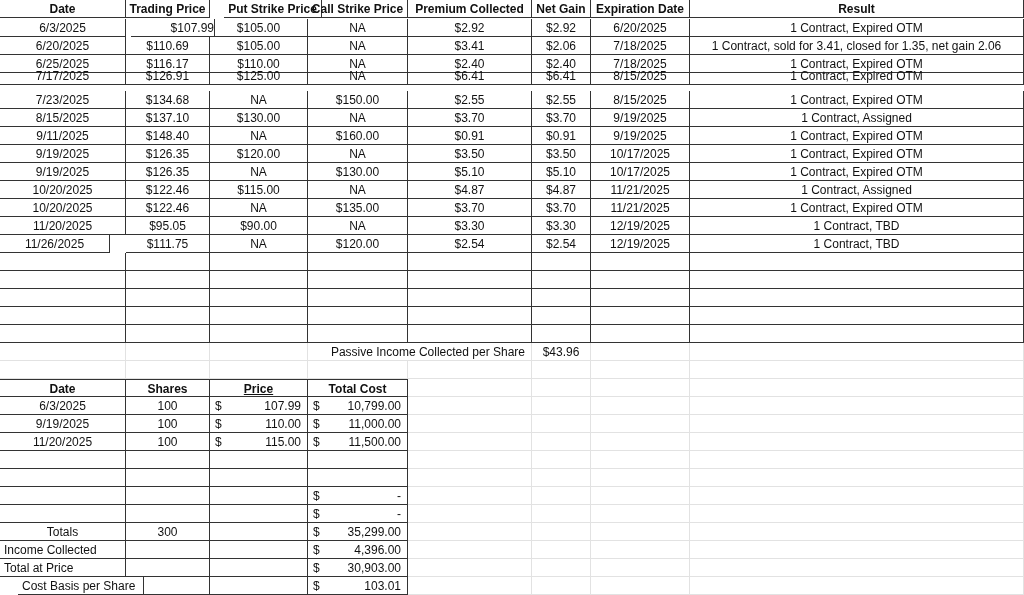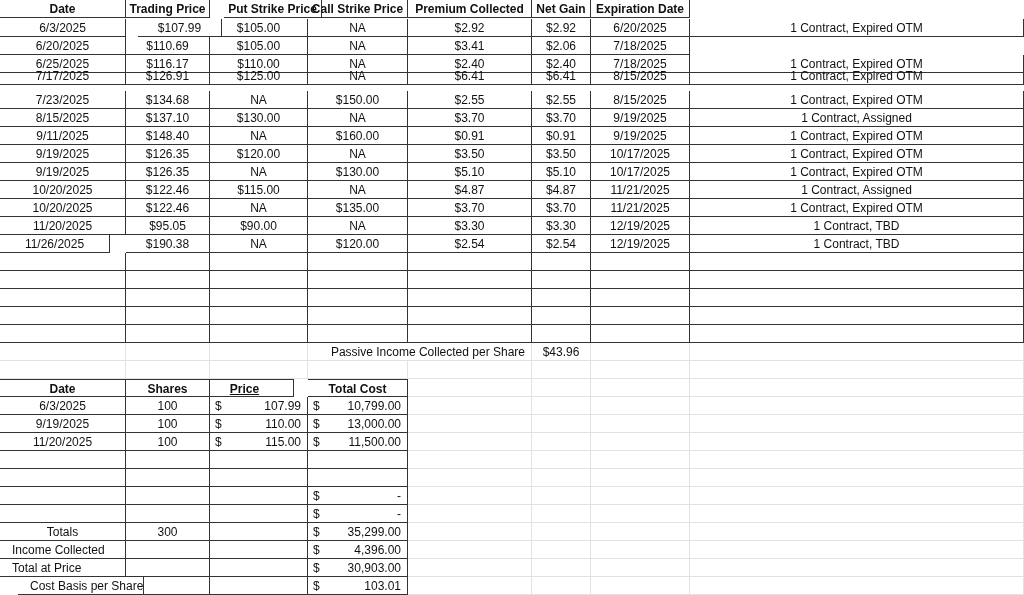--- a/index.html
+++ b/index.html
@@ -5,55 +5,57 @@
   html, body { margin:0; padding:0; background:#ffffff; }
   body { width:1024px; height:595px; overflow:hidden; position:relative;
          font-family:"Liberation Sans", sans-serif; font-size:12px; color:#111; }
   .grid { position:absolute; left:0; top:0; width:1024px; height:595px; }
   .row { position:absolute; left:0; height:18px; width:1024px; }
   .cell { position:absolute; top:0; height:18px; line-height:18px; box-sizing:border-box;
           text-align:center; white-space:nowrap; overflow:hidden;
           border-right:1px solid #e2e2e2; border-bottom:1px solid #e2e2e2; }
   .b .cell { border-right:1px solid #333; border-bottom:1px solid #333; }
   .hdr .cell { font-weight:bold; }
-  .left { text-align:left; padding-left:12px; }
+  .left { text-align:left; padding-left:4px; }
   .acct { text-align:right; padding-right:6px; }
   .acct .dol { position:absolute; left:5px; }
 </style>
 </head>
 <body>
 
 <div class="grid" id="grid">
     <div class="row b hdr" style="top: 0px; border-top: 0px;">
       <div class="cell" style="left: 0px; width: 126px;">Date</div>
       <div class="cell" style="left: 126px; width: 84px;">Trading Price</div>
       <div class="cell" style="left: 224px; width: 98px;">Put Strike Price</div>
       <div class="cell" style="left: 308px; width: 100px;">Call Strike Price</div>
       <div class="cell" style="left: 408px; width: 124px;">Premium Collected</div>
       <div class="cell" style="left: 532px; width: 59px;">Net Gain</div>
       <div class="cell" style="left: 591px; width: 99px;">Expiration Date</div>
+      <div class="cell" style="left: 690px; width: 334px;">Result</div>
     </div>
     <div class="row b" style="top: 19px;">
       <div class="cell" style="left: 0px; width: 126px;">6/3/2025</div>
-      <div class="cell" style="left: 138px; width: 84px;">$107.99</div>
+      <div class="cell" style="left: 131px; width: 84px; text-align: right;">$107.99</div>
       <div class="cell" style="left: 210px; width: 98px;">$105.00</div>
       <div class="cell" style="left: 308px; width: 100px;">NA</div>
       <div class="cell" style="left: 408px; width: 124px;">$2.92</div>
       <div class="cell" style="left: 532px; width: 59px;">$2.92</div>
       <div class="cell" style="left: 591px; width: 99px;">6/20/2025</div>
       <div class="cell" style="left: 690px; width: 334px;">1 Contract, Expired OTM</div>
     </div>
     <div class="row b" style="top: 37px;">
       <div class="cell" style="left: 0px; width: 126px;">6/20/2025</div>
       <div class="cell" style="left: 126px; width: 84px;">$110.69</div>
       <div class="cell" style="left: 210px; width: 98px;">$105.00</div>
       <div class="cell" style="left: 308px; width: 100px;">NA</div>
       <div class="cell" style="left: 408px; width: 124px;">$3.41</div>
       <div class="cell" style="left: 532px; width: 59px;">$2.06</div>
       <div class="cell" style="left: 591px; width: 99px;">7/18/2025</div>
+      <div class="cell" style="left: 690px; width: 334px;">1 Contract,  sold for 3.41, closed for 1.35, net gain 2.06</div>
     </div>
     <div class="row b" style="top: 55px;">
       <div class="cell" style="left: 0px; width: 126px;">6/25/2025</div>
       <div class="cell" style="left: 126px; width: 84px;">$116.17</div>
       <div class="cell" style="left: 210px; width: 98px;">$110.00</div>
       <div class="cell" style="left: 308px; width: 100px;">NA</div>
       <div class="cell" style="left: 408px; width: 124px;">$2.40</div>
       <div class="cell" style="left: 532px; width: 59px;">$2.40</div>
       <div class="cell" style="left: 591px; width: 99px;">7/18/2025</div>
       <div class="cell" style="left: 690px; width: 334px;">1 Contract, Expired OTM</div>
@@ -143,21 +145,21 @@
       <div class="cell" style="left: 126px; width: 84px;">$95.05</div>
       <div class="cell" style="left: 210px; width: 98px;">$90.00</div>
       <div class="cell" style="left: 308px; width: 100px;">NA</div>
       <div class="cell" style="left: 408px; width: 124px;">$3.30</div>
       <div class="cell" style="left: 532px; width: 59px;">$3.30</div>
       <div class="cell" style="left: 591px; width: 99px;">12/19/2025</div>
       <div class="cell" style="left: 690px; width: 334px;">1 Contract, TBD</div>
     </div>
     <div class="row b" style="top: 235px;">
       <div class="cell" style="left: 0px; width: 110px;">11/26/2025</div>
-      <div class="cell" style="left: 126px; width: 84px;">$190.38</div>
+      <div class="cell" style="left: 126px; width: 84px;">$111.75</div>
       <div class="cell" style="left: 210px; width: 98px;">NA</div>
       <div class="cell" style="left: 308px; width: 100px;">$120.00</div>
       <div class="cell" style="left: 408px; width: 124px;">$2.54</div>
       <div class="cell" style="left: 532px; width: 59px;">$2.54</div>
       <div class="cell" style="left: 591px; width: 99px;">12/19/2025</div>
       <div class="cell" style="left: 690px; width: 334px;">1 Contract, TBD</div>
     </div>
     <div class="row b" style="top: 253px;">
       <div class="cell" style="left: 0px; width: 126px;"></div>
       <div class="cell" style="left: 126px; width: 84px;"></div>
@@ -223,42 +225,42 @@
       <div class="cell" style="left: 210px; width: 98px;"></div>
       <div class="cell" style="left: 308px; width: 100px;"></div>
       <div class="cell" style="left: 408px; width: 124px;"></div>
       <div class="cell" style="left: 532px; width: 59px;"></div>
       <div class="cell" style="left: 591px; width: 99px;"></div>
       <div class="cell" style="left: 690px; width: 334px;"></div>
     </div>
     <div class="row" style="top: 379px;">
       <div class="cell hdrc" style="left: 0px; width: 126px; border-right: 1px solid rgb(51, 51, 51); border-bottom: 1px solid rgb(51, 51, 51); font-weight: bold; border-top: 1px solid rgb(51, 51, 51);">Date</div>
       <div class="cell" style="left: 126px; width: 84px; border-right: 1px solid rgb(51, 51, 51); border-bottom: 1px solid rgb(51, 51, 51); font-weight: bold; border-top: 1px solid rgb(51, 51, 51);">Shares</div>
-      <div class="cell" style="left: 196px; width: 98px; border-right: 1px solid rgb(51, 51, 51); border-bottom: 1px solid rgb(51, 51, 51); font-weight: bold; border-top: 1px solid rgb(51, 51, 51); text-decoration: underline;">Price</div>
+      <div class="cell" style="left: 210px; width: 98px; border-right: 1px solid rgb(51, 51, 51); border-bottom: 1px solid rgb(51, 51, 51); font-weight: bold; border-top: 1px solid rgb(51, 51, 51); text-decoration: underline;">Price</div>
       <div class="cell" style="left: 308px; width: 100px; border-right: 1px solid rgb(51, 51, 51); border-bottom: 1px solid rgb(51, 51, 51); font-weight: bold; border-top: 1px solid rgb(51, 51, 51);">Total Cost</div>
       <div class="cell" style="left: 408px; width: 124px;"></div>
       <div class="cell" style="left: 532px; width: 59px;"></div>
       <div class="cell" style="left: 591px; width: 99px;"></div>
       <div class="cell" style="left: 690px; width: 334px;"></div>
     </div>
     <div class="row" style="top: 397px;">
       <div class="cell" style="left: 0px; width: 126px; border-right: 1px solid rgb(51, 51, 51); border-bottom: 1px solid rgb(51, 51, 51);">6/3/2025</div>
       <div class="cell" style="left: 126px; width: 84px; border-right: 1px solid rgb(51, 51, 51); border-bottom: 1px solid rgb(51, 51, 51);">100</div>
       <div class="cell acct" style="left: 210px; width: 98px; border-right: 1px solid rgb(51, 51, 51); border-bottom: 1px solid rgb(51, 51, 51);"><span class="dol">$</span><span>107.99</span></div>
       <div class="cell acct" style="left: 308px; width: 100px; border-right: 1px solid rgb(51, 51, 51); border-bottom: 1px solid rgb(51, 51, 51);"><span class="dol">$</span><span>10,799.00</span></div>
       <div class="cell" style="left: 408px; width: 124px;"></div>
       <div class="cell" style="left: 532px; width: 59px;"></div>
       <div class="cell" style="left: 591px; width: 99px;"></div>
       <div class="cell" style="left: 690px; width: 334px;"></div>
     </div>
     <div class="row" style="top: 415px;">
       <div class="cell" style="left: 0px; width: 126px; border-right: 1px solid rgb(51, 51, 51); border-bottom: 1px solid rgb(51, 51, 51);">9/19/2025</div>
       <div class="cell" style="left: 126px; width: 84px; border-right: 1px solid rgb(51, 51, 51); border-bottom: 1px solid rgb(51, 51, 51);">100</div>
       <div class="cell acct" style="left: 210px; width: 98px; border-right: 1px solid rgb(51, 51, 51); border-bottom: 1px solid rgb(51, 51, 51);"><span class="dol">$</span><span>110.00</span></div>
-      <div class="cell acct" style="left: 308px; width: 100px; border-right: 1px solid rgb(51, 51, 51); border-bottom: 1px solid rgb(51, 51, 51);"><span class="dol">$</span><span>13,000.00</span></div>
+      <div class="cell acct" style="left: 308px; width: 100px; border-right: 1px solid rgb(51, 51, 51); border-bottom: 1px solid rgb(51, 51, 51);"><span class="dol">$</span><span>11,000.00</span></div>
       <div class="cell" style="left: 408px; width: 124px;"></div>
       <div class="cell" style="left: 532px; width: 59px;"></div>
       <div class="cell" style="left: 591px; width: 99px;"></div>
       <div class="cell" style="left: 690px; width: 334px;"></div>
     </div>
     <div class="row" style="top: 433px;">
       <div class="cell" style="left: 0px; width: 126px; border-right: 1px solid rgb(51, 51, 51); border-bottom: 1px solid rgb(51, 51, 51);">11/20/2025</div>
       <div class="cell" style="left: 126px; width: 84px; border-right: 1px solid rgb(51, 51, 51); border-bottom: 1px solid rgb(51, 51, 51);">100</div>
       <div class="cell acct" style="left: 210px; width: 98px; border-right: 1px solid rgb(51, 51, 51); border-bottom: 1px solid rgb(51, 51, 51);"><span class="dol">$</span><span>115.00</span></div>
       <div class="cell acct" style="left: 308px; width: 100px; border-right: 1px solid rgb(51, 51, 51); border-bottom: 1px solid rgb(51, 51, 51);"><span class="dol">$</span><span>11,500.00</span></div>

